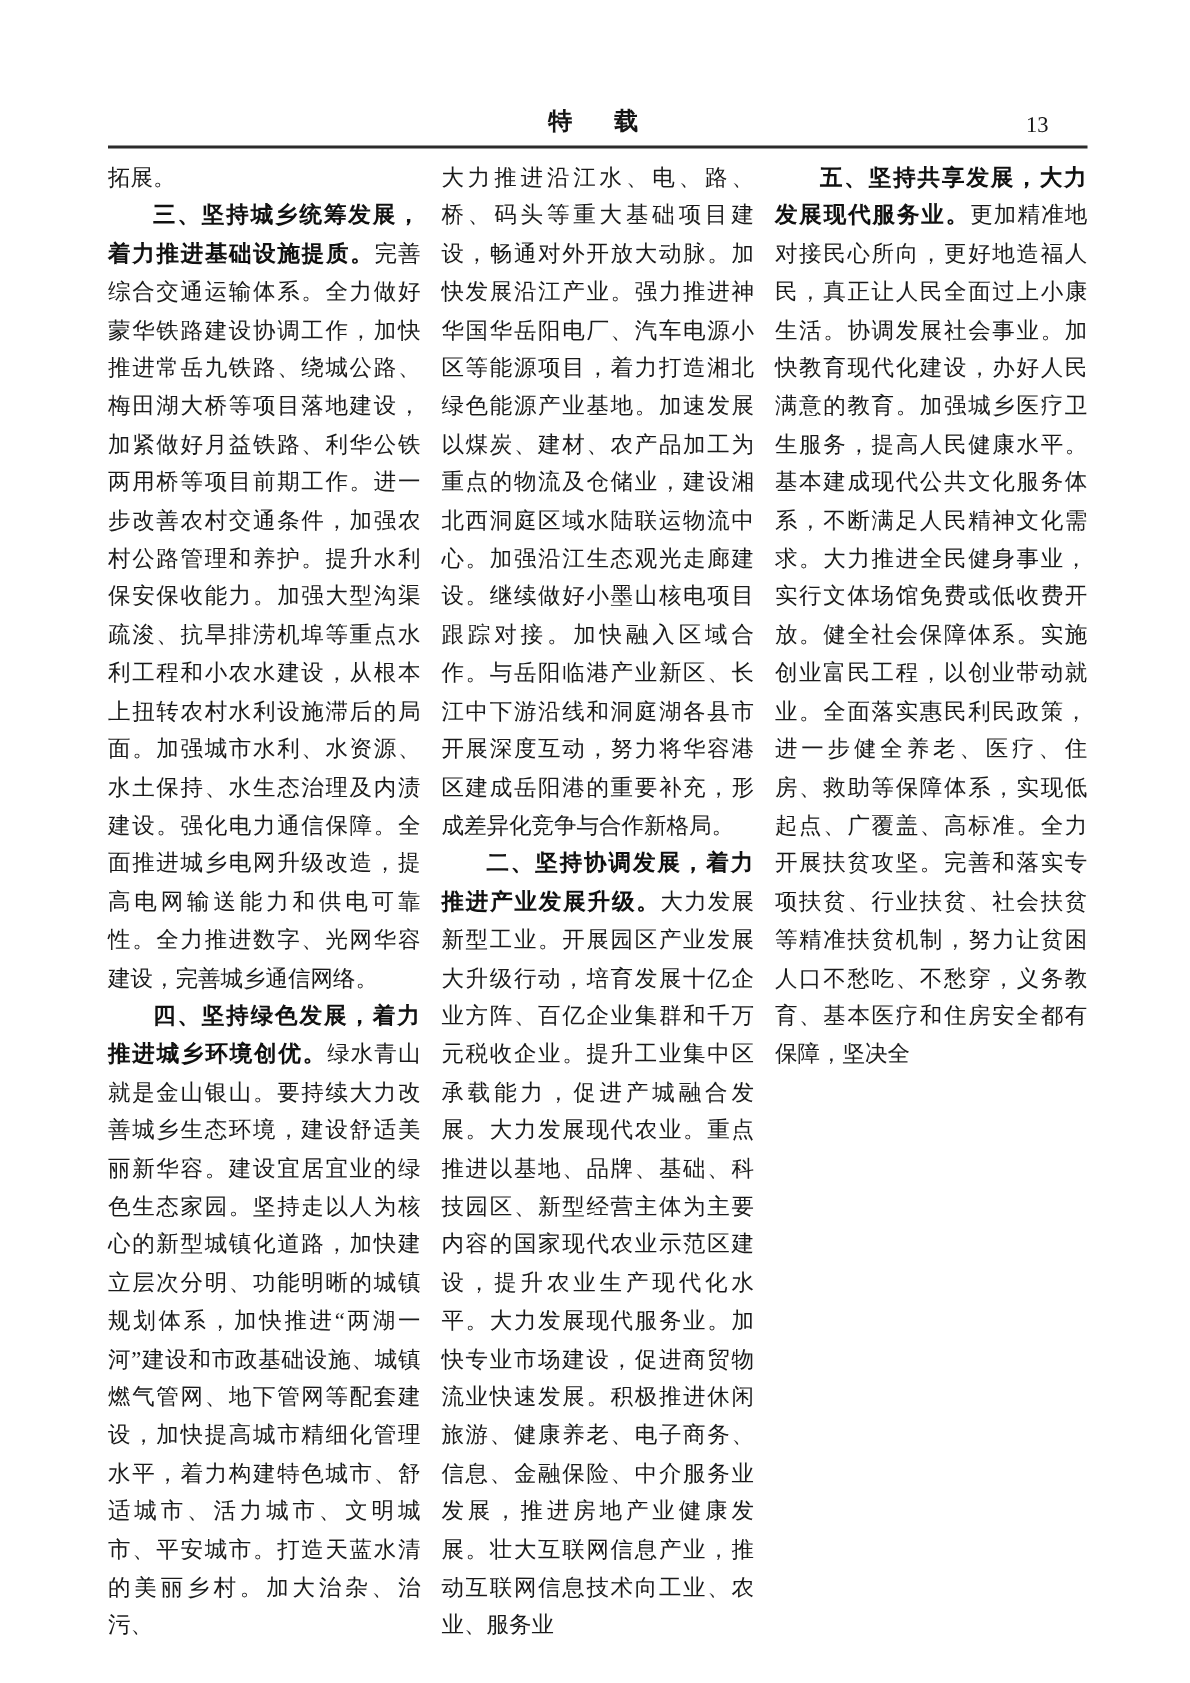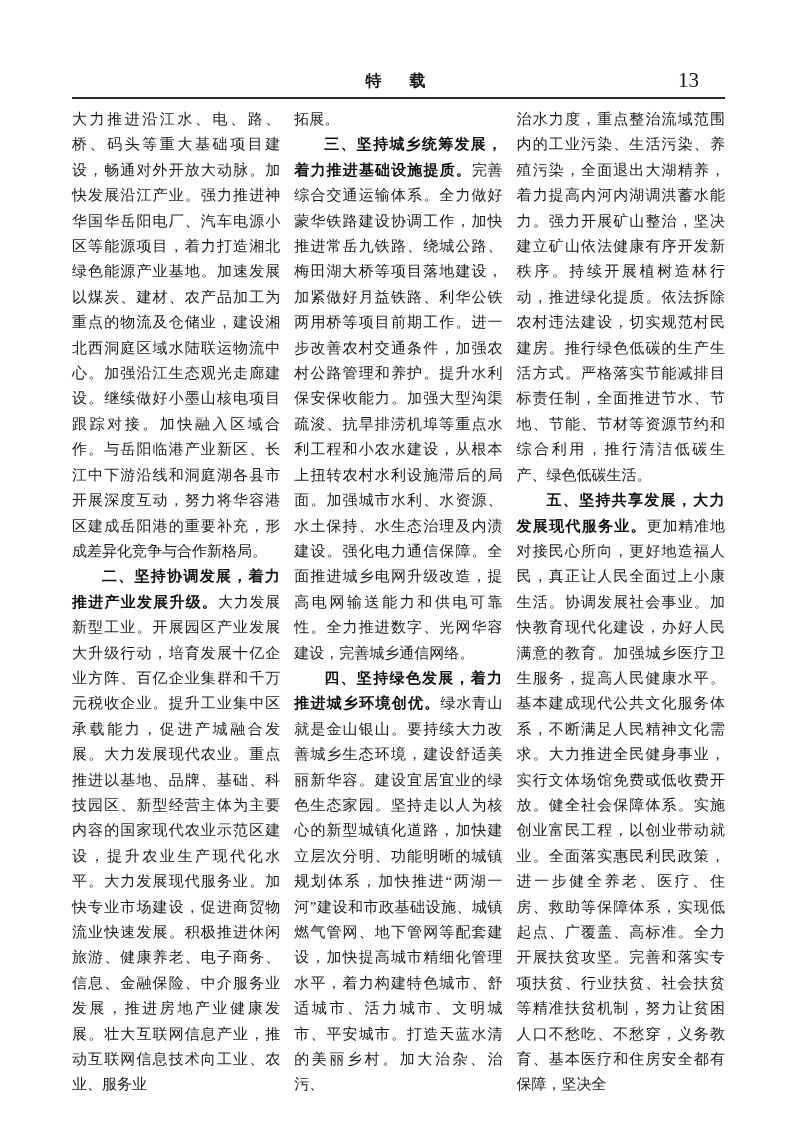--- a/index.html
+++ b/index.html
@@ -4,48 +4,47 @@
 <style>
   html,body{margin:0;padding:0;background:#fff;}
   .page{
     position:relative;width:762px;height:1122px;background:#ffffff;
     font-family:"Liberation Serif","DejaVu Serif",serif;color:#1a1a1a;
     overflow:hidden;box-sizing:border-box;
   }
   .content{margin-left:72px;width:653px;}
   .header{position:relative;padding-top:71px;text-align:center;height:22px;}
   .title{font-size:16px;font-weight:700;letter-spacing:6px;color:#151515;}
-  .pagenum{position:absolute;right:26px;bottom:0;font-size:21px;color:#151515;}
+  .pagenum{position:absolute;right:26px;bottom:0;font-size:15px;color:#151515;}
   .rule{border-top:2.5px solid #2b2b2b;margin-top:4px;}
   .columns{display:flex;gap:14px;margin-top:8px;}
   .column{width:208.3px;flex:0 0 auto;font-size:15px;line-height:25.4px;
     text-align:justify;text-justify:inter-character;}
   .column p{margin:0;}
   .para{text-indent:2em;}
   .para b{font-weight:700;letter-spacing:0.5px;color:#111;}
 </style>
 </head>
 <body>
 
 <div class="page">
   <div class="content">
     <div class="header">
       <span class="title">特　载</span>
       <span class="pagenum">13</span>
     </div>
     <div class="rule"></div>
     <div class="columns" id="columns">
         <div class="column">
-          <p class="cont">大力推进沿江水、电、路、桥、码头等重大基础项目建设，畅通对外开放大动脉。加快发展沿江产业。强力推进神华国华岳阳电厂、汽车电源小区等能源项目，着力打造湘北绿色能源产业基地。加速发展以煤炭、建材、农产品加工为重点的物流及仓储业，建设湘北西洞庭区域水陆联运物流中心。加强沿江生态观光走廊建设。继续做好小墨山核电项目跟踪对接。加快融入区域合作。与岳阳临港产业新区、长江中下游沿线和洞庭湖各县市开展深度互动，努力将华容港区建成岳阳港的重要补充，形成差异化竞争与合作新格局。</p>
-          <p class="para"><b>二、坚持协调发展，着力推进产业发展升级。</b>大力发展新型工业。开展园区产业发展大升级行动，培育发展十亿企业方阵、百亿企业集群和千万元税收企业。提升工业集中区承载能力，促进产城融合发展。大力发展现代农业。重点推进以基地、品牌、基础、科技园区、新型经营主体为主要内容的国家现代农业示范区建设，提升农业生产现代化水平。大力发展现代服务业。加快专业市场建设，促进商贸物流业快速发展。积极推进休闲旅游、健康养老、电子商务、信息、金融保险、中介服务业发展，推进房地产业健康发展。壮大互联网信息产业，推动互联网信息技术向工业、农业、服务业</p>
-        </div>
-        <div class="column">
           <p class="cont">拓展。</p>
           <p class="para"><b>三、坚持城乡统筹发展，着力推进基础设施提质。</b>完善综合交通运输体系。全力做好蒙华铁路建设协调工作，加快推进常岳九铁路、绕城公路、梅田湖大桥等项目落地建设，加紧做好月益铁路、利华公铁两用桥等项目前期工作。进一步改善农村交通条件，加强农村公路管理和养护。提升水利保安保收能力。加强大型沟渠疏浚、抗旱排涝机埠等重点水利工程和小农水建设，从根本上扭转农村水利设施滞后的局面。加强城市水利、水资源、水土保持、水生态治理及内渍建设。强化电力通信保障。全面推进城乡电网升级改造，提高电网输送能力和供电可靠性。全力推进数字、光网华容建设，完善城乡通信网络。</p>
           <p class="para"><b>四、坚持绿色发展，着力推进城乡环境创优。</b>绿水青山就是金山银山。要持续大力改善城乡生态环境，建设舒适美丽新华容。建设宜居宜业的绿色生态家园。坚持走以人为核心的新型城镇化道路，加快建立层次分明、功能明晰的城镇规划体系，加快推进“两湖一河”建设和市政基础设施、城镇燃气管网、地下管网等配套建设，加快提高城市精细化管理水平，着力构建特色城市、舒适城市、活力城市、文明城市、平安城市。打造天蓝水清的美丽乡村。加大治杂、治污、</p>
         </div>
         <div class="column">
-          <p class="cont">治水力度，重点整治流域范围内的工业污染、生活污染、养殖污染，全面退出大湖精养，着力提高内河内湖调洪蓄水能力。强力开展矿山整治，坚决建立矿山依法健康有序开发新秩序。持续开展植树造林行动，推进绿化提质。依法拆除农村违法建设，切实规范村民建房。推行绿色低碳的生产生活方式。严格落实节能减排目标责任制，全面推进节水、节地、节能、节材等资源节约和综合利用，推行清洁低碳生产、绿色低碳生活。</p>
+          <p class="cont">大力推进沿江水、电、路、桥、码头等重大基础项目建设，畅通对外开放大动脉。加快发展沿江产业。强力推进神华国华岳阳电厂、汽车电源小区等能源项目，着力打造湘北绿色能源产业基地。加速发展以煤炭、建材、农产品加工为重点的物流及仓储业，建设湘北西洞庭区域水陆联运物流中心。加强沿江生态观光走廊建设。继续做好小墨山核电项目跟踪对接。加快融入区域合作。与岳阳临港产业新区、长江中下游沿线和洞庭湖各县市开展深度互动，努力将华容港区建成岳阳港的重要补充，形成差异化竞争与合作新格局。</p>
+          <p class="para"><b>二、坚持协调发展，着力推进产业发展升级。</b>大力发展新型工业。开展园区产业发展大升级行动，培育发展十亿企业方阵、百亿企业集群和千万元税收企业。提升工业集中区承载能力，促进产城融合发展。大力发展现代农业。重点推进以基地、品牌、基础、科技园区、新型经营主体为主要内容的国家现代农业示范区建设，提升农业生产现代化水平。大力发展现代服务业。加快专业市场建设，促进商贸物流业快速发展。积极推进休闲旅游、健康养老、电子商务、信息、金融保险、中介服务业发展，推进房地产业健康发展。壮大互联网信息产业，推动互联网信息技术向工业、农业、服务业</p>
+        </div>
+        <div class="column">
           <p class="para"><b>五、坚持共享发展，大力发展现代服务业。</b>更加精准地对接民心所向，更好地造福人民，真正让人民全面过上小康生活。协调发展社会事业。加快教育现代化建设，办好人民满意的教育。加强城乡医疗卫生服务，提高人民健康水平。基本建成现代公共文化服务体系，不断满足人民精神文化需求。大力推进全民健身事业，实行文体场馆免费或低收费开放。健全社会保障体系。实施创业富民工程，以创业带动就业。全面落实惠民利民政策，进一步健全养老、医疗、住房、救助等保障体系，实现低起点、广覆盖、高标准。全力开展扶贫攻坚。完善和落实专项扶贫、行业扶贫、社会扶贫等精准扶贫机制，努力让贫困人口不愁吃、不愁穿，义务教育、基本医疗和住房安全都有保障，坚决全</p>
         </div>
       </div>
   </div>
 </div>
 
 </body></html>

